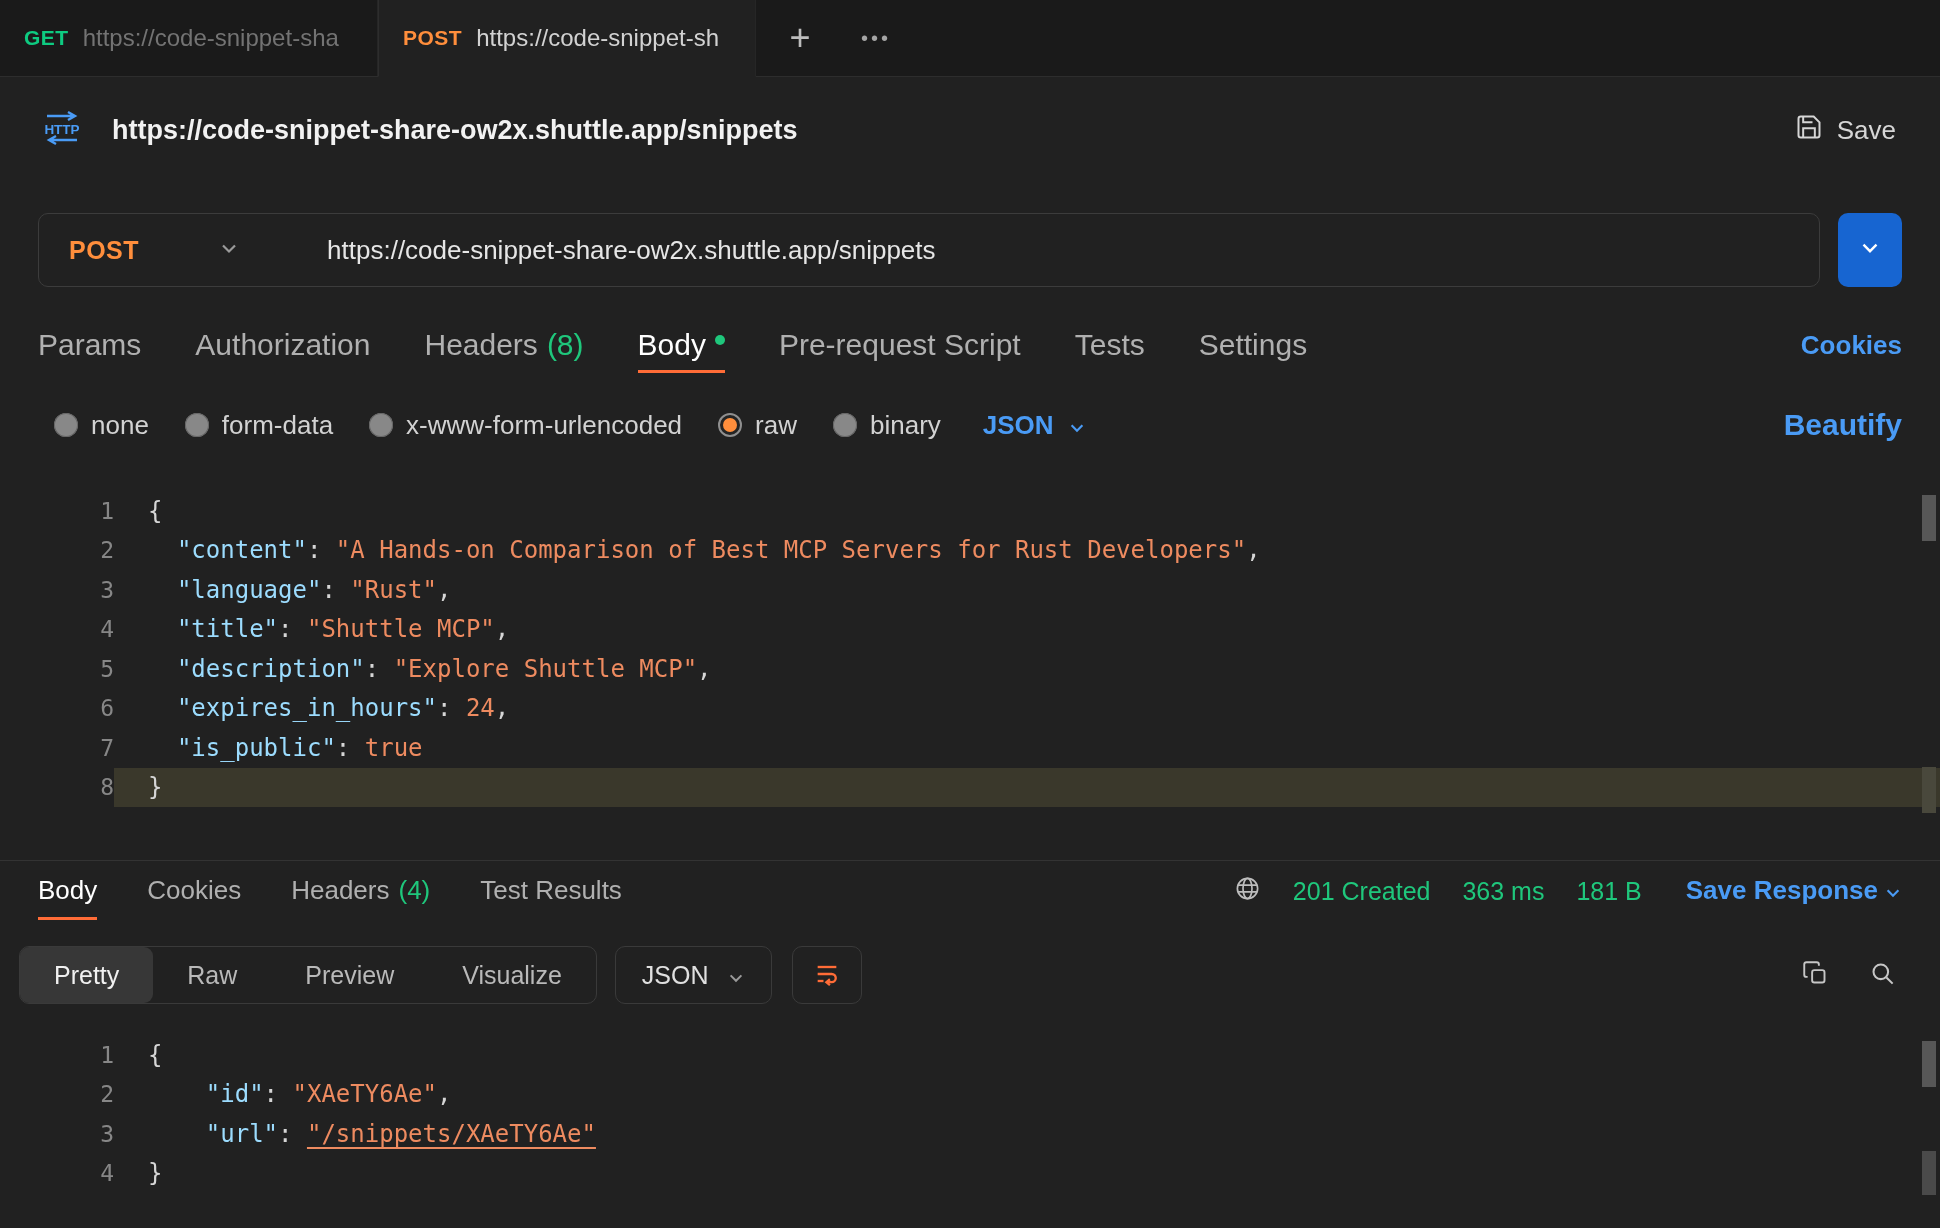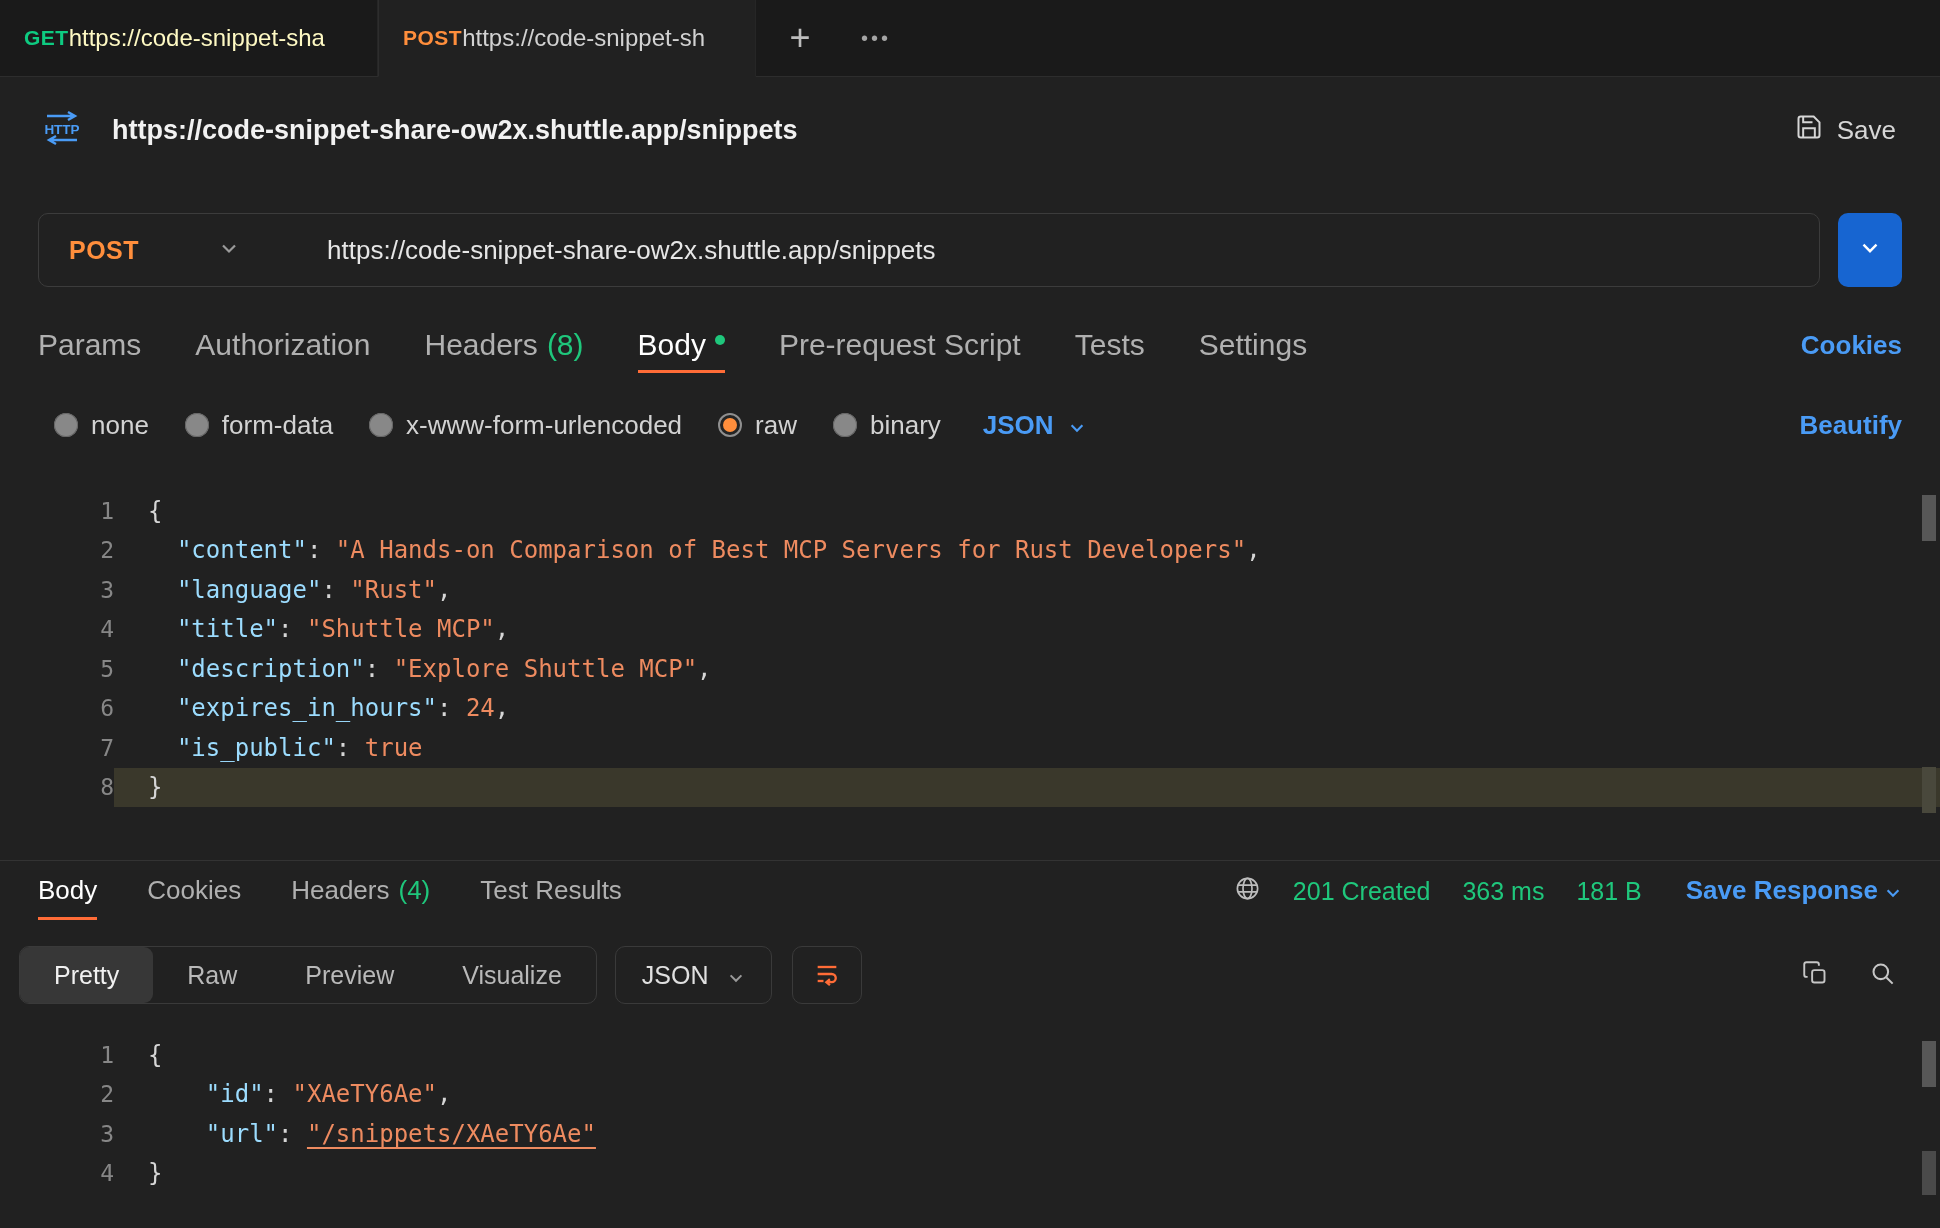--- a/index.html
+++ b/index.html
@@ -11,25 +11,25 @@
   *{box-sizing:border-box;}
   html,body{margin:0;padding:0;}
   body{width:1940px;height:1228px;overflow:hidden;background:var(--bg);
        font-family:"Liberation Sans",sans-serif;color:var(--txt);}
   .app{display:flex;flex-direction:column;width:1940px;height:1228px;}
   .app>*{flex-shrink:0;}
 
   
   .tabbar{height:77px;background:var(--bar);display:flex;align-items:stretch;
           border-bottom:1px solid var(--line);}
-  .rtab{width:378px;display:flex;align-items:center;padding:0 24px;
+  .rtab{width:378px;display:flex;align-items:center;gap:14px;padding:0 24px;
         border-right:1px solid #262626;font-size:24px;cursor:pointer;overflow:hidden;}
   .rtab .method{font-size:21px;font-weight:700;letter-spacing:.5px;}
   .m-get{color:var(--method-get);} .m-post{color:var(--method-post);}
-  .rtab-url{color:#fef9c3;white-space:nowrap;overflow:hidden;}
+  .rtab-url{color:#737373;white-space:nowrap;overflow:hidden;}
   .rtab.active{background:var(--bg);margin-bottom:-1px;border-left:1px solid var(--line);
                border-bottom:1px solid var(--bg);}
   .rtab.active .rtab-url{color:#d2d2d2;}
   .icon-btn{background:none;border:none;color:#aaa;cursor:pointer;width:64px;
             display:flex;align-items:center;justify-content:center;margin-left:12px;}
   .plus{font-size:36px;font-weight:300;color:#bdbdbd;}
   .more{font-size:20px;letter-spacing:3px;color:#a5a5a5;}
 
   
   .title-row{height:106px;display:flex;align-items:center;padding:0 38px;}
@@ -67,21 +67,21 @@
   
   .body-opts{display:flex;align-items:center;gap:36px;height:64px;margin-top:20px;
              padding:0 38px 0 54px;}
   .radio{display:flex;align-items:center;gap:13px;font-size:26px;color:#d2d2d2;cursor:pointer;white-space:nowrap;}
   .rdo{width:24px;height:24px;border-radius:50%;background:#888;box-shadow:inset 0 0 0 1px #666;}
   .radio.checked .rdo{background:#242424;border:2px solid #8f8f8f;position:relative;box-shadow:none;}
   .radio.checked .rdo::after{content:"";position:absolute;inset:3px;border-radius:50%;
                              background:var(--method-post);}
   .fmt{display:flex;align-items:center;gap:14px;color:var(--link-blue);font-size:26px;
        font-weight:600;cursor:pointer;margin-left:6px;}
-  .beautify{margin-left:auto;color:var(--link-blue);font-size:26px;font-weight:600;cursor:pointer;}
+  .beautify{margin-left:auto;color:var(--link-blue);font-size:30px;font-weight:600;cursor:pointer;}
 
   
   .editor-wrap{position:relative;}
   .req-wrap{margin-top:32px;height:352px;}
   .resp-wrap{margin-top:29px;height:195px;}
   .editor{font-family:"DejaVu Sans Mono",monospace;font-size:24px;padding-top:2px;}
   .code-line{display:flex;height:39.5px;align-items:center;}
   .ln{width:114px;text-align:right;color:#878787;font-size:23px;flex-shrink:0;user-select:none;}
   .code-content{flex:1;padding-left:34px;white-space:pre;height:100%;display:flex;align-items:center;}
   .hl .code-content{background:#3a382b;}

